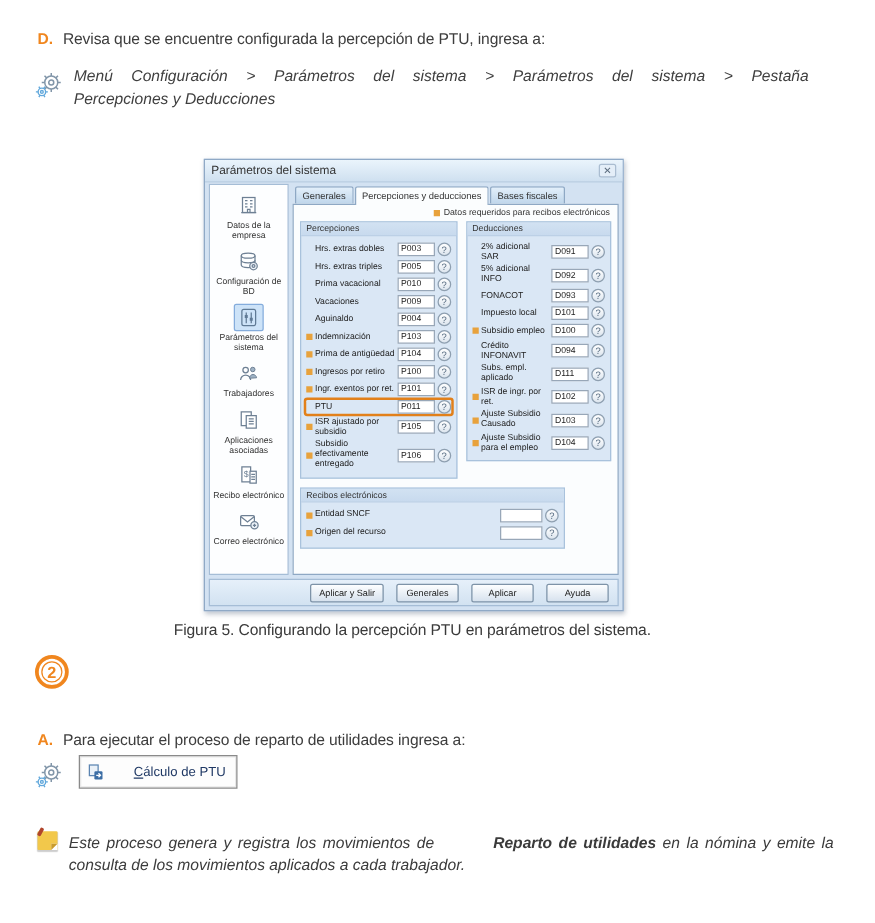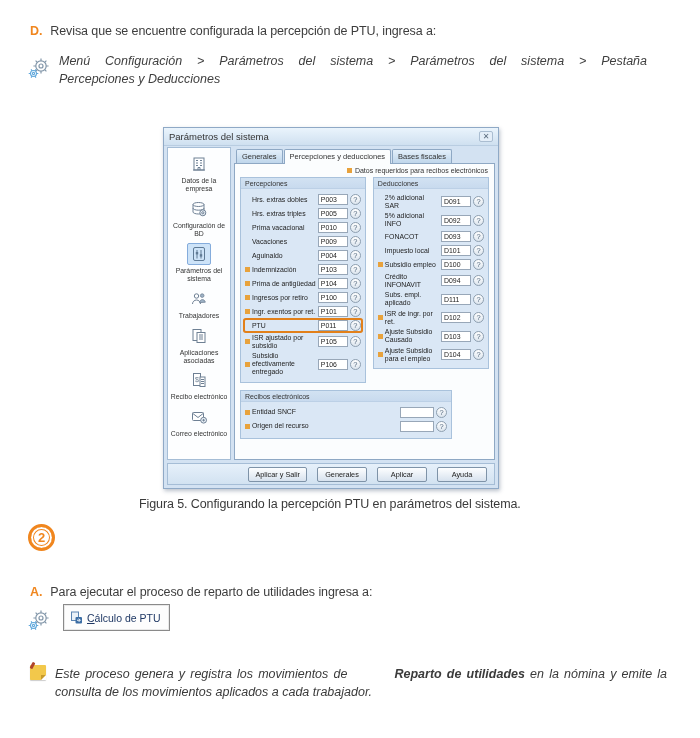--- a/index.html
+++ b/index.html
@@ -21,21 +21,21 @@
   .step2-circle { width:27px; height:27px; border-radius:50%; border:3px solid #F0861E;
      box-shadow: inset 0 0 0 2px #ffffff, inset 0 0 0 3px #F0861E;
      display:flex; align-items:center; justify-content:center;
      color:#F0861E; font-weight:bold; font-size:13px; }
   .step2-title { color:#F0861E; font-weight:bold; font-size:13px; letter-spacing:-0.1px; }
 
   .menu2-row { display:flex; align-items:center; gap:7px; }
   .ptu-btn { display:flex; align-items:center; gap:4px; border:1px solid #8A8A8A;
      background:#FDFDFD; padding:4px 8px 4px 5px; height:27px; margin-left:4px;
      box-shadow:0 0 0 1px #E8E8E8 inset; }
-  .ptu-btn-label { font-size:10.5px; color:#1F3864; }
+  .ptu-btn-label { font-size:10.5px; color:#1F3864;margin-left:20px; }
   .ptu-btn-label::first-letter { text-decoration:underline; }
 
   .note-row { display:flex; gap:9px; align-items:flex-start; }
   .note-icon { width:16px; height:15px; background:#F2C84B; position:relative; flex:0 0 16px;
      border-radius:1px; box-shadow:0 1px 1px rgba(0,0,0,.2); }
   .note-icon::after { content:""; position:absolute; right:0; bottom:0; width:0; height:0;
      border-left:5px solid #C99C2C; border-bottom:5px solid #ffffff; }
   .note-icon::before { content:""; position:absolute; left:1px; top:-3px; width:3px; height:7px;
      background:#B0452B; transform:rotate(28deg); border-radius:1px; }
   .note-text { font-style:italic; font-size:12.5px; width:612px; text-align:justify; line-height:1.45; color:#3b3b3b; }

